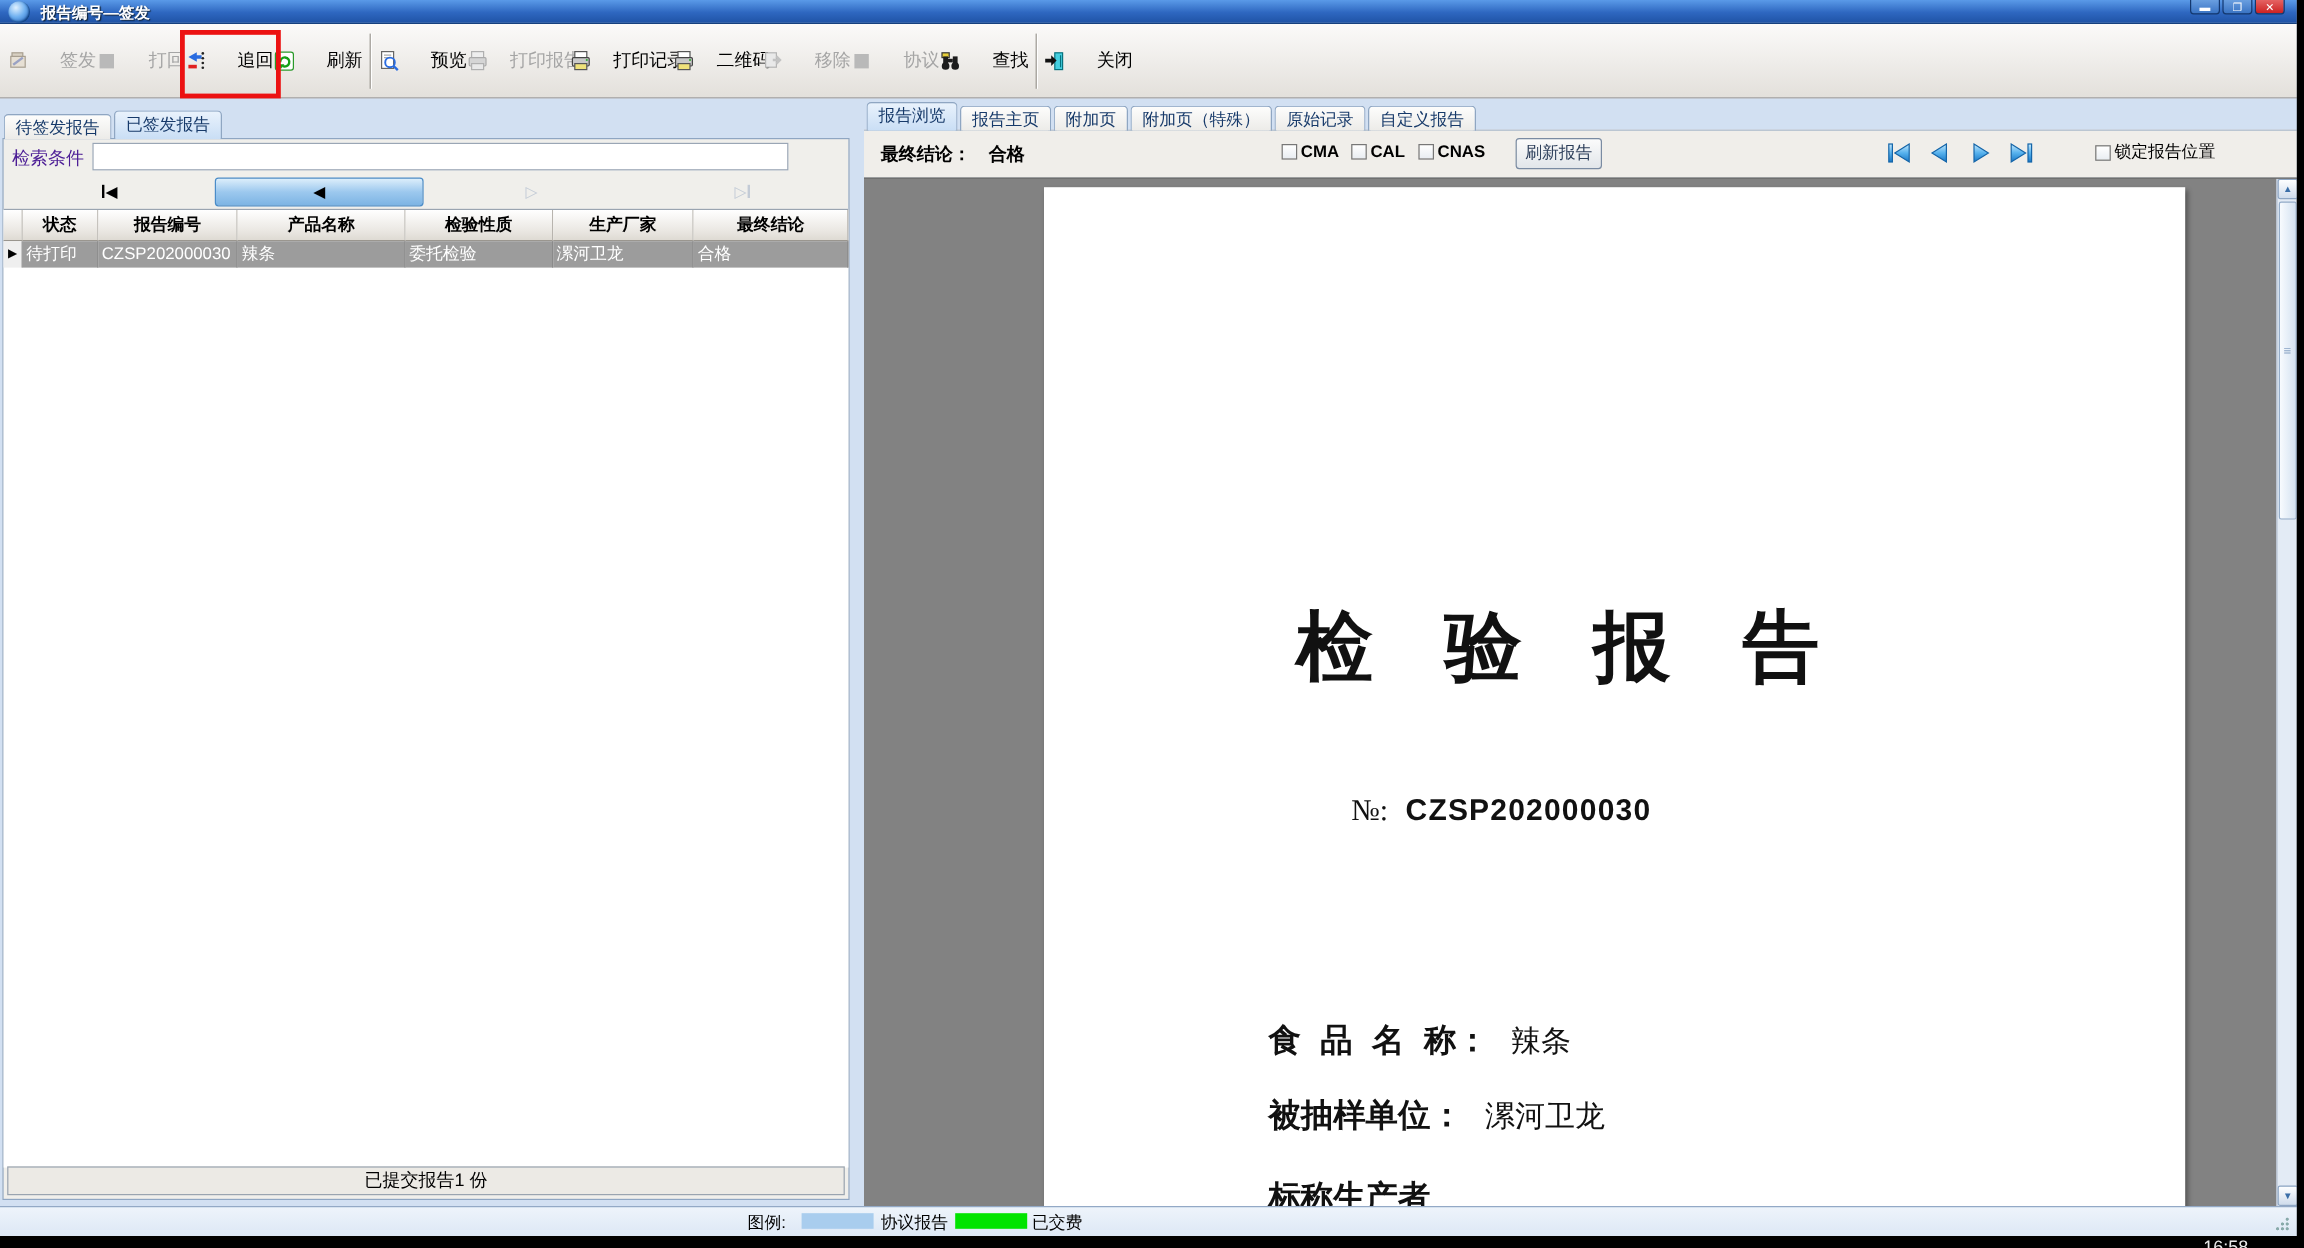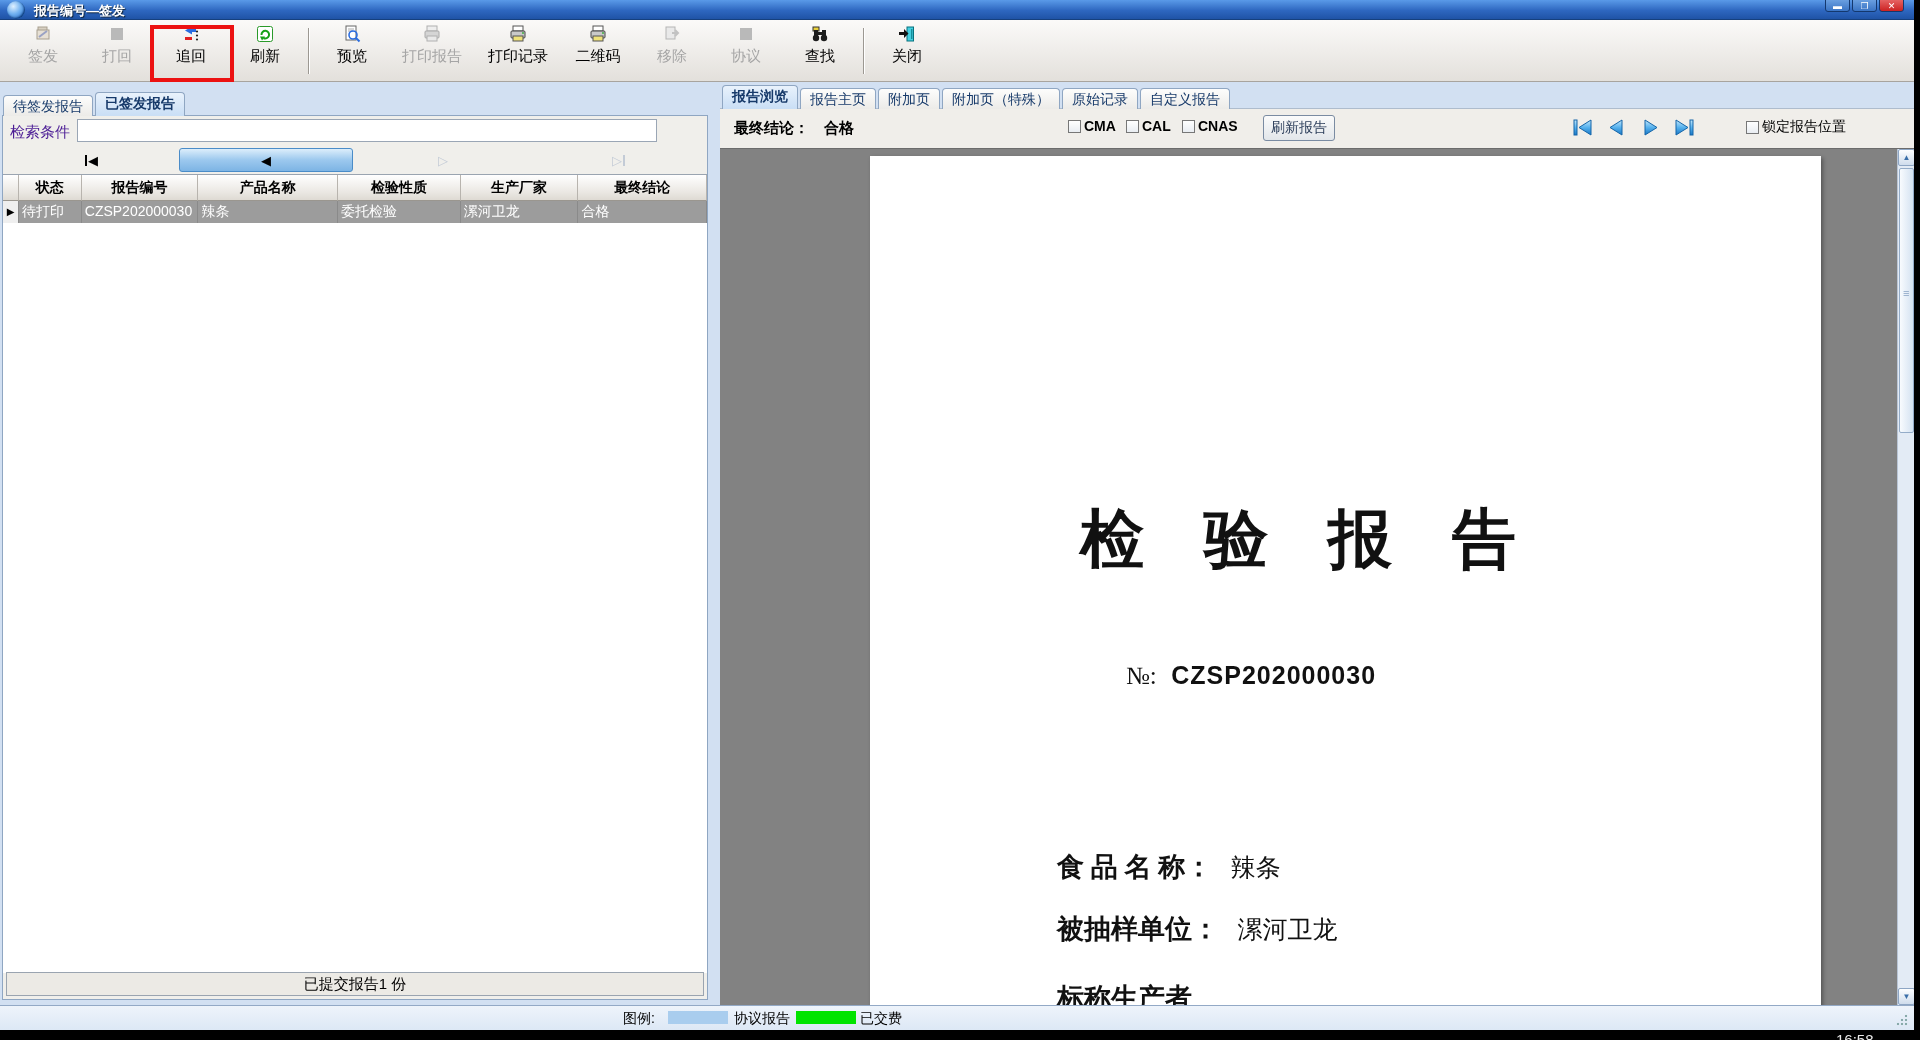--- a/index.html
+++ b/index.html
@@ -12,34 +12,34 @@
   .app-logo{position:absolute;left:7px;top:1px;width:18px;height:18px;border-radius:50%;
     background:radial-gradient(circle at 35% 30%,#dff0ff,#6fb0f0 45%,#1a5cb8);box-shadow:inset -1px -1px 2px #0b3a7a;}
   .wtitle{position:absolute;left:34px;top:2px;color:#fff;font-size:13px;font-weight:bold;text-shadow:1px 1px 1px #123;}
   .winbtns{position:absolute;right:10px;top:-6px;display:flex;gap:2px;}
   .wb{width:25px;height:18px;border:1px solid #14386e;border-radius:0 0 3px 3px;color:#fff;
     font-size:9px;line-height:22px;text-align:center;background:linear-gradient(#7fb2ec,#3a74c4);}
   .wb.close{background:linear-gradient(#f08080,#cc2222);}
   
   .toolbar{position:absolute;left:0;top:20px;width:1914px;height:62px;display:flex;align-items:center;
     padding-left:6px;background:linear-gradient(#fbfaf9,#e3e0db);border-bottom:1px solid #a8a49e;}
-  .tbtn{width:74px;height:52px;display:flex;flex-direction:column;align-items:center;justify-content:flex-start;gap:4px;border-radius:3px;}
+  .tbtn{width:74px;height:52px;display:flex;flex-direction:row;align-items:center;justify-content:space-between;gap:18px;border-radius:3px;}
   .tbtn.wide{width:86px;}
   .tlabel{font-size:15px;color:#000;white-space:nowrap;}
   .tbtn.disabled .tlabel{color:#a5a5a5;}
   .ticon{height:18px;line-height:18px;}
   .tsep{width:1px;height:46px;background:#9c9892;box-shadow:1px 0 0 #fff;margin:0 6px;}
   .red-box{position:absolute;left:150px;top:25px;width:84px;height:57px;border:4px solid #ec1212;z-index:5;}
   
   .tabstrip{position:absolute;display:flex;align-items:flex-end;gap:2px;z-index:3;}
   .ltabs{left:3px;top:92px;height:24px;}
   .rtabs{left:722px;top:85px;height:24px;}
   .tab{padding:2px 9px 3px;font-size:14px;color:#173a6a;background:linear-gradient(#fdfdfc,#ecebe8);
     border:1px solid #8fa6c2;border-bottom:none;border-radius:4px 4px 0 0;height:21px;white-space:nowrap;}
-  .tab.active{background:linear-gradient(#e9f2fc,#c9def5);height:24px;font-weight:bold;}
+  .tab.active{background:linear-gradient(#e9f2fc,#c9def5);height:24px;font-weight:normal;}
   
   .lpanel{position:absolute;left:2px;top:115px;width:706px;height:885px;background:#f0efeb;
     border:1px solid #8fa6c2;}
   .searchrow{position:absolute;left:0;top:0;width:100%;height:30px;}
   .slabel{position:absolute;left:7px;top:7px;font-size:15px;color:#4c1d95;}
   .sinput{position:absolute;left:74px;top:3px;width:580px;height:23px;border:1px solid #9aa6b5;background:#fff;font-size:14px;padding:0 4px;}
   .navrow{position:absolute;left:0;top:30px;width:100%;height:28px;}
   .navzone{position:absolute;top:0;width:176px;height:28px;text-align:center;line-height:28px;}
   .ntri{font-size:13px;color:#000;}
   .ntri.pale,.nbar.pale{color:#c3cbd6;background:#c3cbd6;}
@@ -71,21 +71,21 @@
   .lockcb .cbl{font-weight:normal;font-size:14px;}
   
   .preview{position:absolute;left:720px;top:148px;width:1194px;height:857px;background:#828282;overflow:hidden;border-top:1px solid #6c6c6c;}
   .page{position:absolute;left:150px;top:7px;width:951px;height:880px;background:#fff;box-shadow:2px 2px 4px rgba(0,0,0,.35);}
   .rtitle{position:absolute;left:210px;top:340px;font-family:"Liberation Serif","DejaVu Serif",serif;
     font-weight:bold;font-size:64px;color:#111;letter-spacing:22px;white-space:nowrap;}
   .rno{position:absolute;left:256px;top:505px;white-space:nowrap;}
   .rno-label{font-family:"Liberation Serif","DejaVu Serif",serif;font-size:25px;color:#111;}
   .rno-value{font-size:25px;font-weight:bold;color:#111;letter-spacing:1px;margin-left:10px;}
   .rfield{position:absolute;left:187px;white-space:nowrap;}
-  .rfield .flabel{font-size:27px;font-weight:bold;color:#111;font-family:Liberation Serif, serif;}
+  .rfield .flabel{font-size:27px;font-weight:bold;color:#111;font-family:Liberation Mono, monospace;}
   .rfield .fvalue{font-size:25px;color:#111;margin-left:14px;}
   .f1{top:693px;} .f2{top:755px;} .f3{top:796px;margin-top:28px;}
   
   .vscroll{position:absolute;right:0;top:0;width:17px;height:100%;background:#e3ebf5;border-left:1px solid #b8c4d4;}
   .sbtn{position:absolute;left:0;width:17px;height:17px;background:linear-gradient(#fdfeff,#cfdcec);
     border:1px solid #8ea6c4;border-radius:2px;color:#3a6ea8;font-size:8px;text-align:center;line-height:16px;}
   .sbtn.up{top:0;} .sbtn.down{bottom:0;}
   .sthumb{position:absolute;left:1px;top:19px;width:15px;height:265px;border:1px solid #94acc8;border-radius:2px;
     background:linear-gradient(90deg,#f8fbfe,#d4e2f1);}
   .sthumb:after{content:"≡";position:absolute;left:3px;top:118px;color:#8aa4c4;font-size:11px;}

